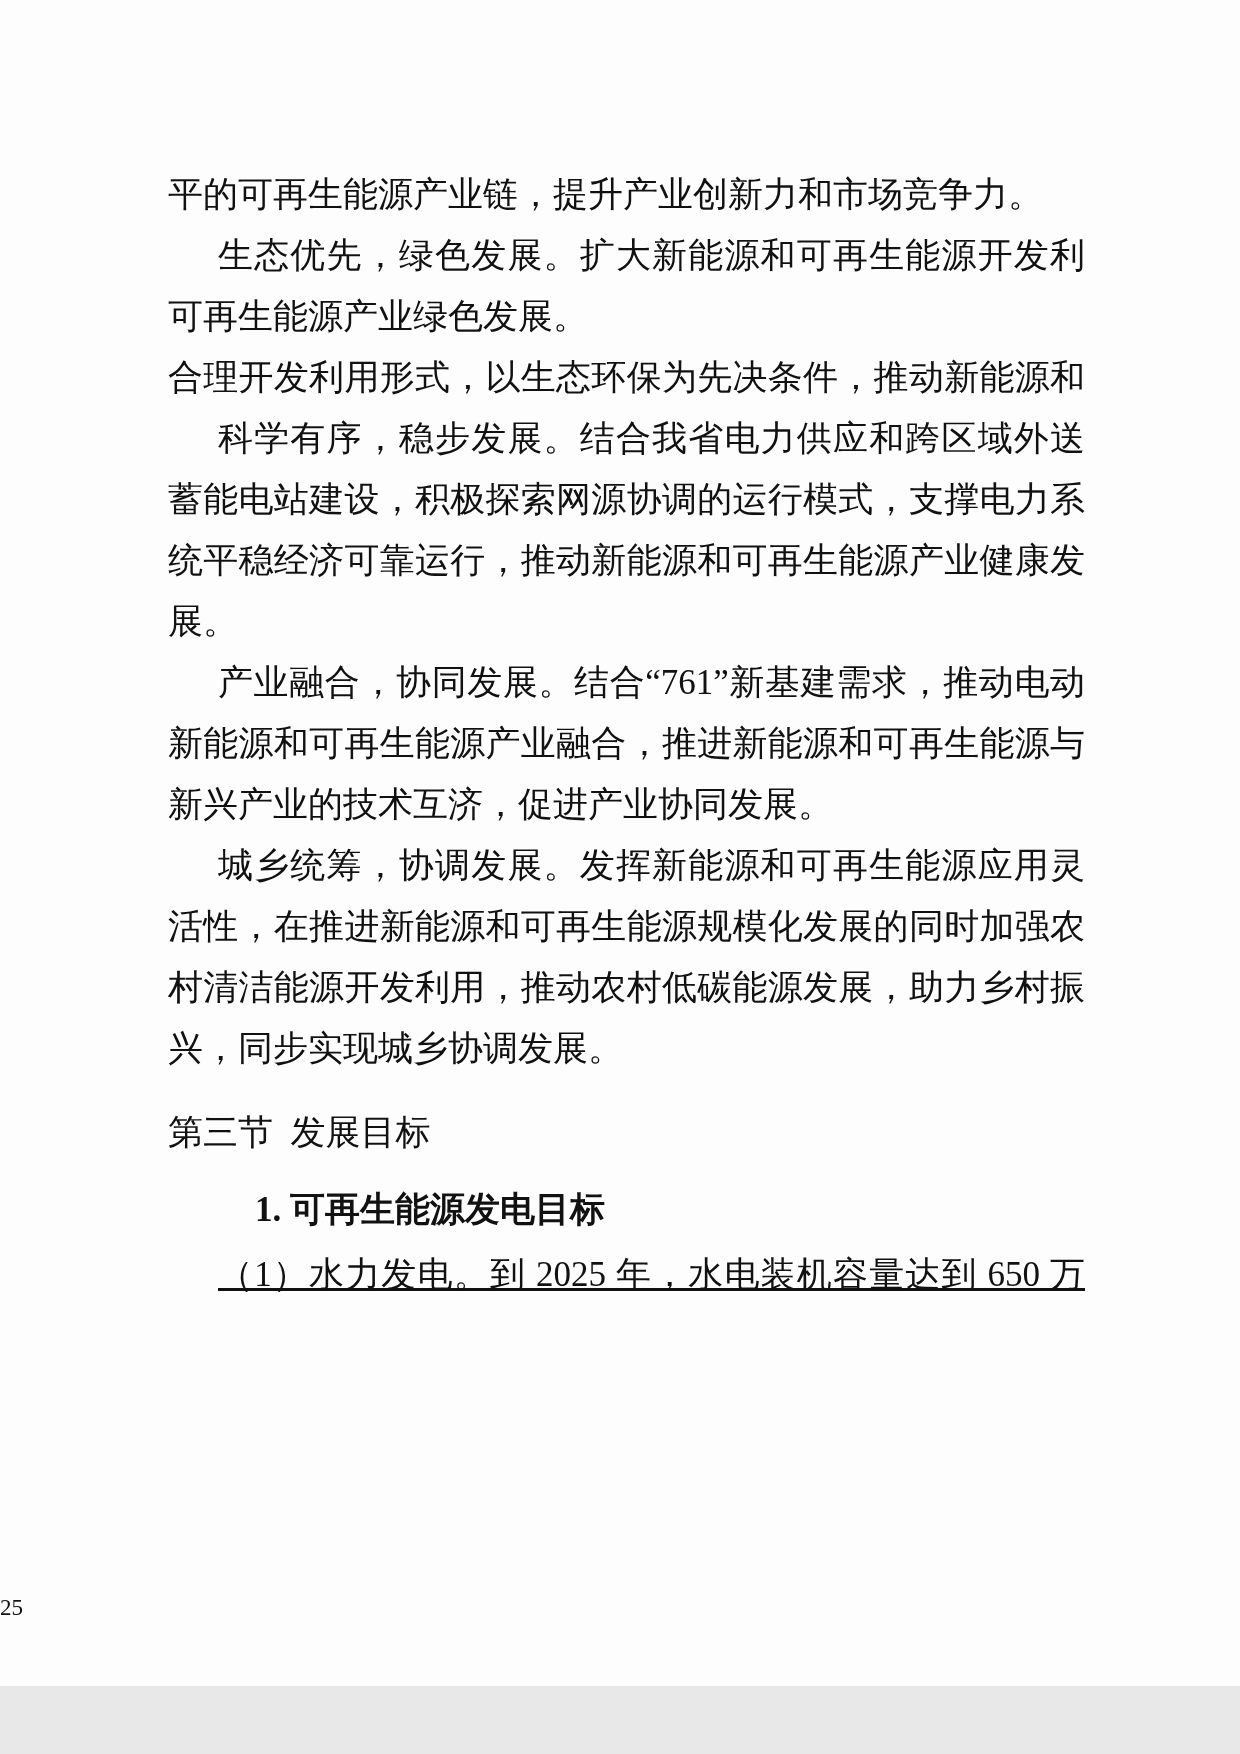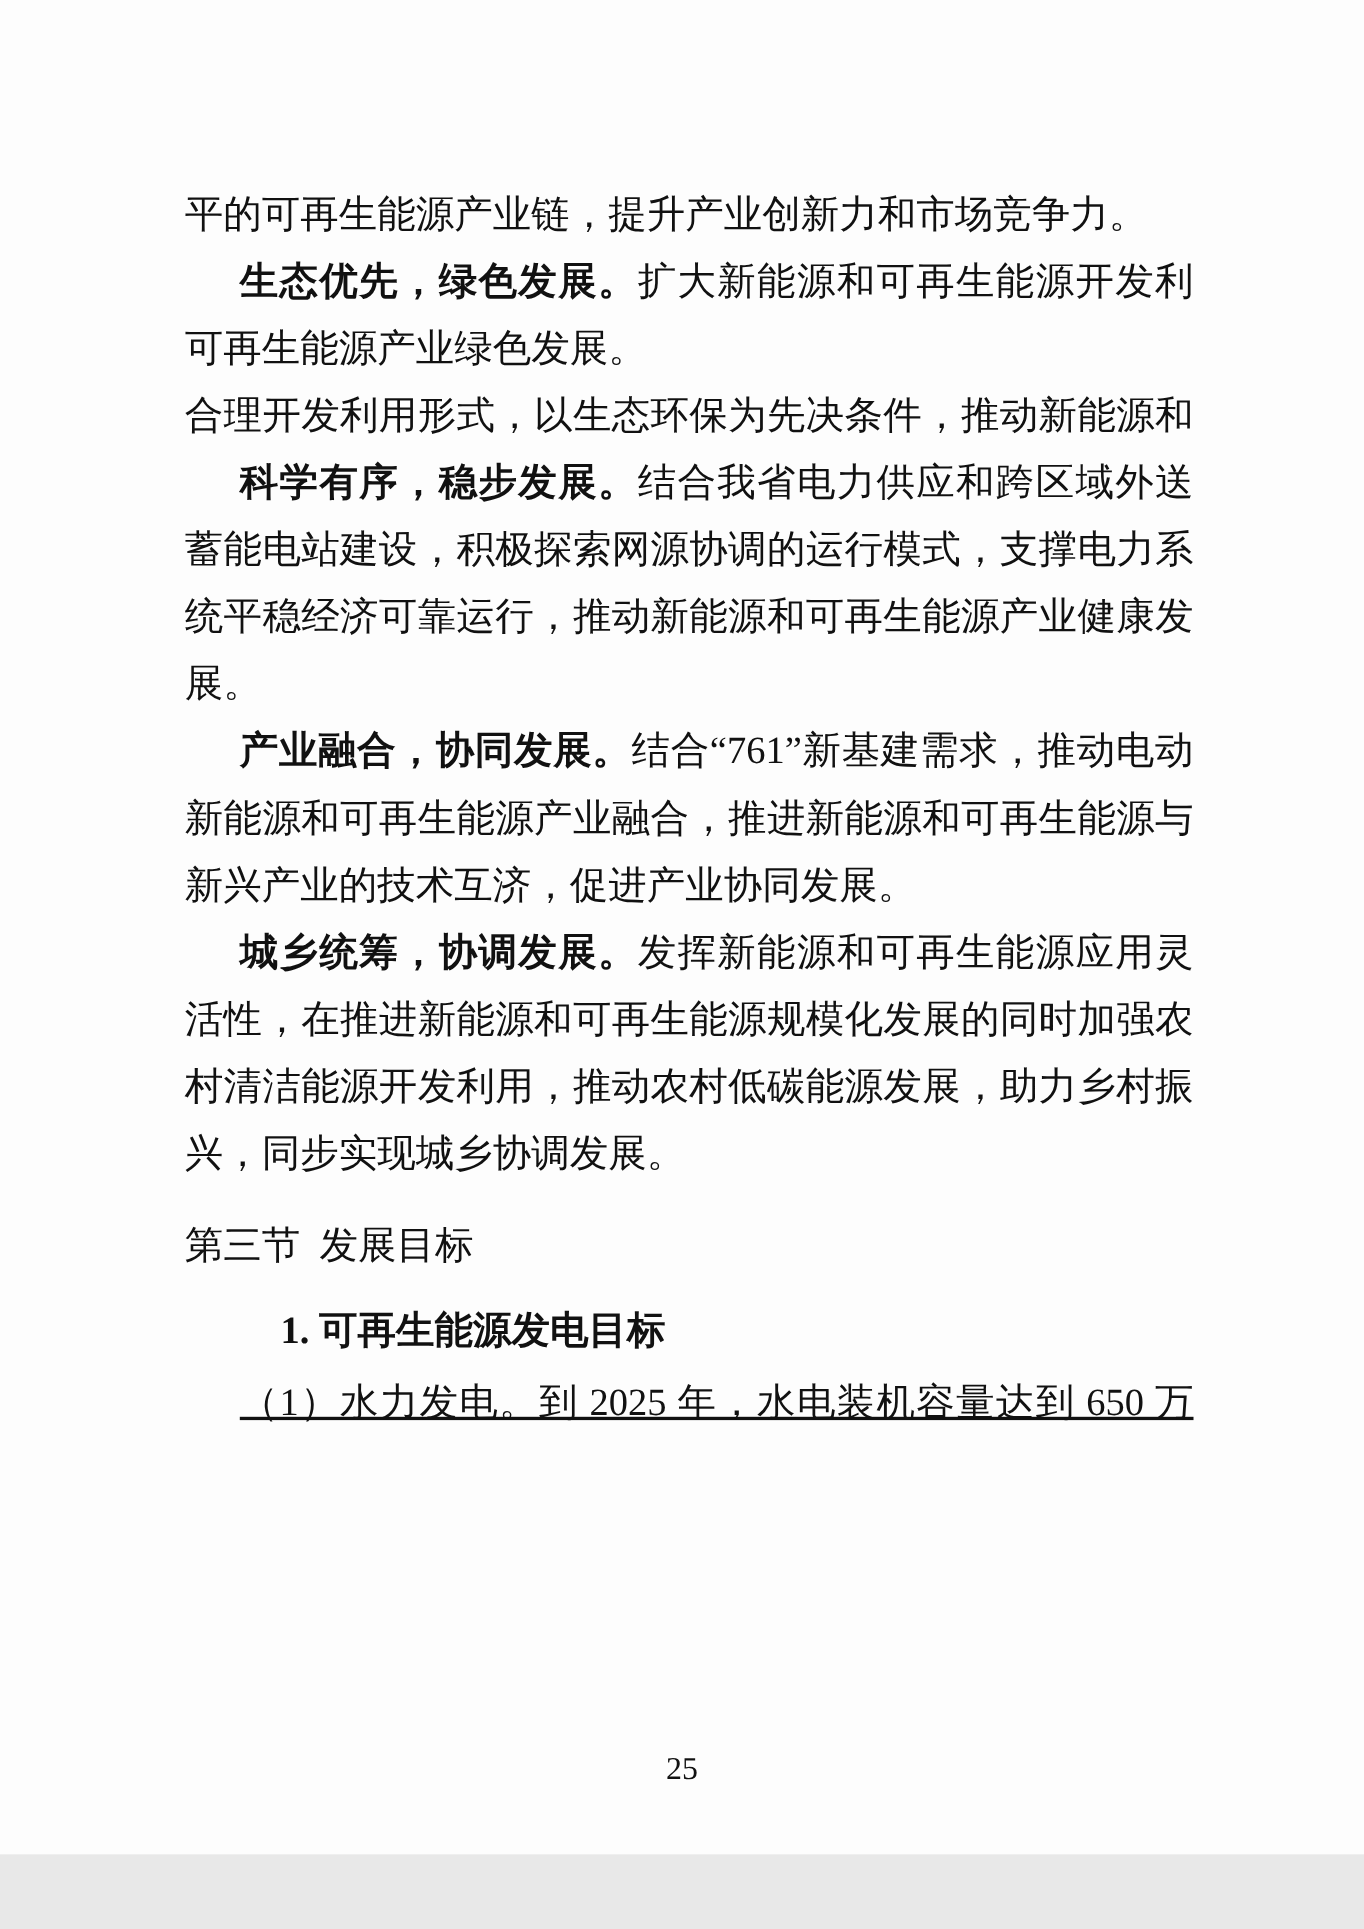--- a/index.html
+++ b/index.html
@@ -27,21 +27,21 @@
     height: 61px;
     line-height: 61px;
     font-size: 35px;
     white-space: pre-wrap;
   }
   .line.just {
     text-align: justify;
     text-align-last: justify;
   }
   .line.ind  { padding-left: 50px; }
-  .lead { font-weight: bold; }
+  .lead { font-weight: normal; }
   .reg  { font-weight: normal; }
   .section-heading {
     margin-top: 23px;
     height: 61px;
     line-height: 61px;
     font-size: 35px;
     text-align: left;
     white-space: pre-wrap;
   }
   .subsection-heading {
@@ -52,22 +52,22 @@
     font-weight: bold;
     padding-left: 87px;
     white-space: pre-wrap;
   }
   .goal-lines .line:first-child { margin-top: 4px; text-decoration: underline; }
   .page-number {
     position: absolute;
     left: 0;
     top: 1592px;
     width: 100%;
-    text-align: center;
-    font-size: 29px;
+    text-align: left;
+    font-size: 23px;
     line-height: 32px;
   }
 </style>
 </head>
 <body>
 
 <div class="page">
   <div class="content">
 
     <div class="body-lines">

